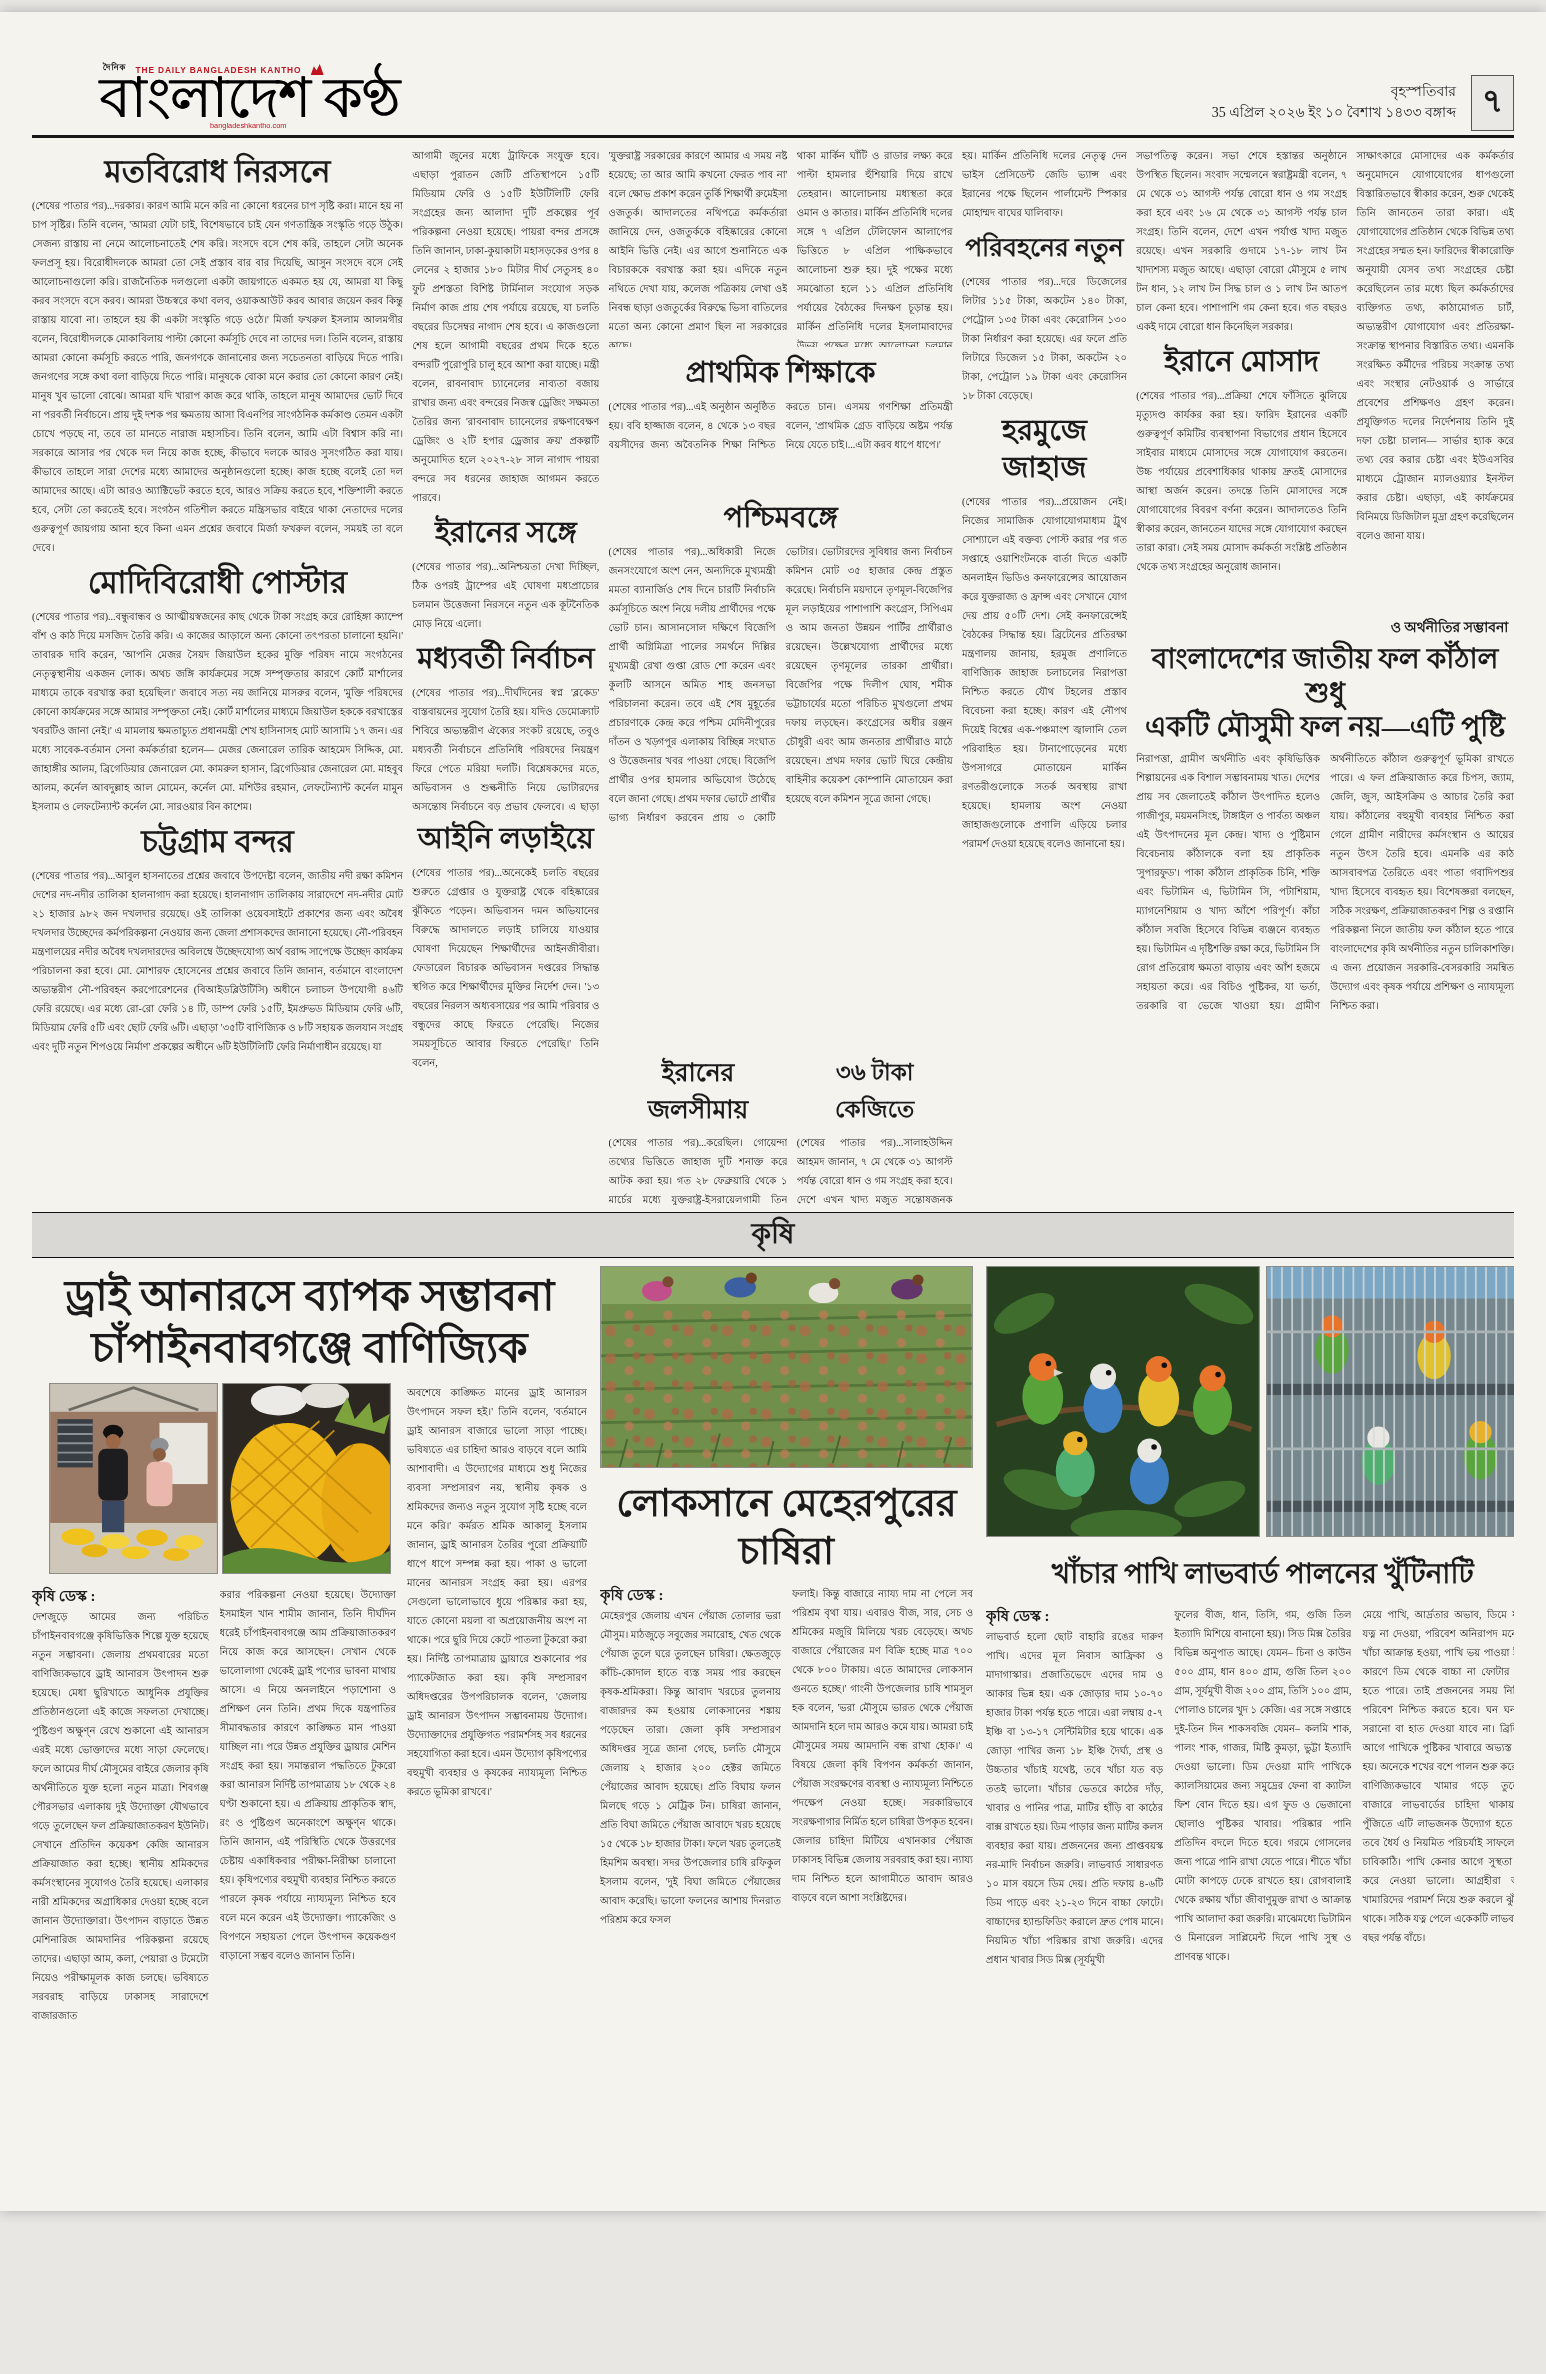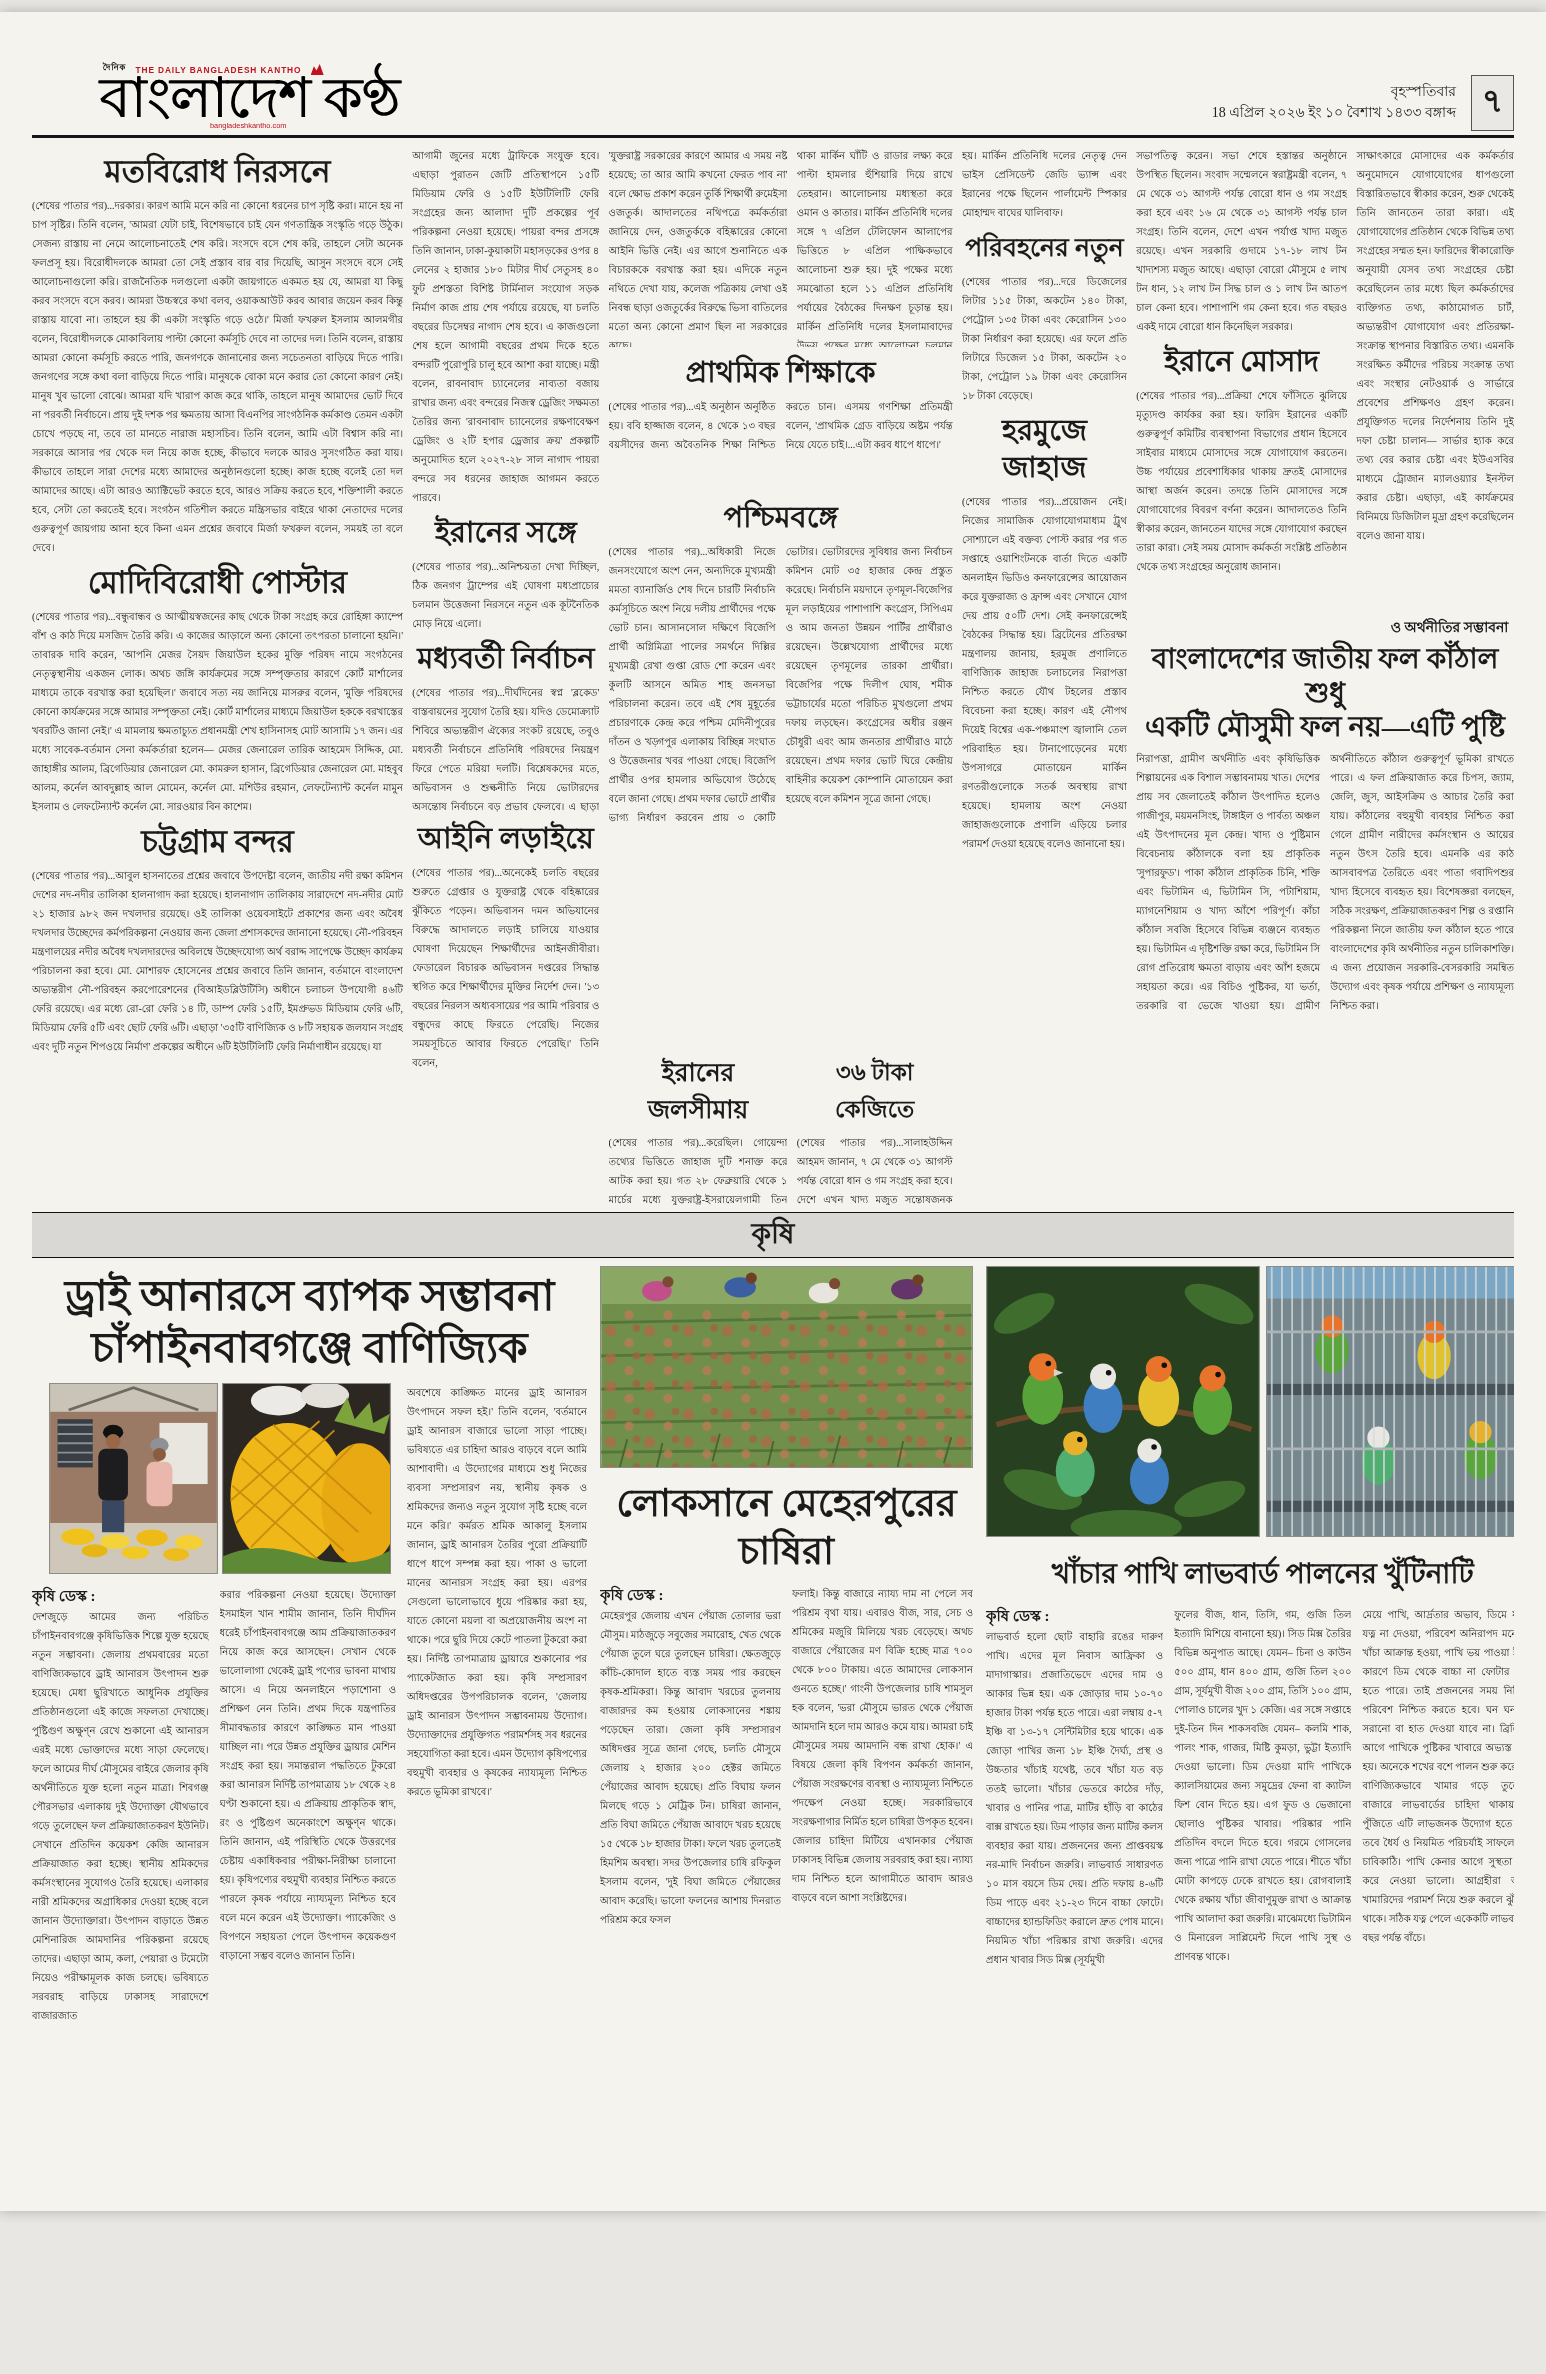--- a/index.html
+++ b/index.html
@@ -78,41 +78,41 @@
       <div class="logo-top">
         <span class="logo-mini black">দৈনিক</span>
         <span class="logo-mini red">THE DAILY BANGLADESH KANTHO</span>
         <span class="logo-mark"></span>
       </div>
       <div class="logo-title">বাংলাদেশ কণ্ঠ</div>
       <div class="logo-web">bangladeshkantho.com</div>
     </div>
     <div class="dateline">
       <div>বৃহস্পতিবার</div>
-      <div>18 এপ্রিল ২০২৬ ইং ১০ বৈশাখ ১৪৩৩ বঙ্গাব্দ</div>
+      <div>35 এপ্রিল ২০২৬ ইং ১০ বৈশাখ ১৪৩৩ বঙ্গাব্দ</div>
     </div>
     <div class="pagenum">৭</div>
   </header>
   <div class="rule"></div>
 
   <main class="topgrid">
 
     <section class="col w400">
       <h2 class="hl big">মতবিরোধ নিরসনে</h2>
       <p class="body mh432">(শেষের পাতার পর)...দরকার। কারণ আমি মনে করি না কোনো ধরনের চাপ সৃষ্টি করা। মানে হয় না চাপ সৃষ্টির। তিনি বলেন, 'আমরা যেটা চাই, বিশেষভাবে চাই যেন গণতান্ত্রিক সংস্কৃতি গড়ে উঠুক। সেজন্য রাস্তায় না নেমে আলোচনাতেই শেষ করি। সংসদে বসে শেষ করি, তাহলে সেটা অনেক ফলপ্রসূ হয়। বিরোধীদলকে আমরা তো সেই প্রস্তাব বার বার দিয়েছি, আসুন সংসদে বসে সেই আলোচনাগুলো করি। রাজনৈতিক দলগুলো একটা জায়গাতে একমত হয় যে, আমরা যা কিছু করব সংসদে বসে করব। আমরা উচ্চস্বরে কথা বলব, ওয়াকআউট করব আবার জয়েন করব কিন্তু রাস্তায় যাবো না। তাহলে হয় কী একটা সংস্কৃতি গড়ে ওঠে।' মির্জা ফখরুল ইসলাম আলমগীর বলেন, বিরোধীদলকে মোকাবিলায় পাল্টা কোনো কর্মসূচি দেবে না তাদের দল। তিনি বলেন, রাস্তায় আমরা কোনো কর্মসূচি করতে পারি, জনগণকে জানানোর জন্য সচেতনতা বাড়িয়ে দিতে পারি। জনগণের সঙ্গে কথা বলা বাড়িয়ে দিতে পারি। মানুষকে বোকা মনে করার তো কোনো কারণ নেই। মানুষ খুব ভালো বোঝে। আমরা যদি খারাপ কাজ করে থাকি, তাহলে মানুষ আমাদের ভোট দিবে না পরবর্তী নির্বাচনে। প্রায় দুই দশক পর ক্ষমতায় আসা বিএনপির সাংগঠনিক কর্মকাণ্ড তেমন একটা চোখে পড়ছে না, তবে তা মানতে নারাজ মহাসচিব। তিনি বলেন, আমি এটা বিশ্বাস করি না। সরকারে আসার পর থেকে দল নিয়ে কাজ হচ্ছে, কীভাবে দলকে আরও সুসংগঠিত করা যায়। কীভাবে তাহলে সারা দেশের মধ্যে আমাদের অনুষ্ঠানগুলো হচ্ছে। কাজ হচ্ছে বলেই তো দল আমাদের আছে। এটা আরও অ্যাক্টিভেট করতে হবে, আরও সক্রিয় করতে হবে, শক্তিশালী করতে হবে, সেটা তো করতেই হবে। সংগঠন গতিশীল করতে মন্ত্রিসভার বাইরে থাকা নেতাদের দলের গুরুত্বপূর্ণ জায়গায় আনা হবে কিনা এমন প্রশ্নের জবাবে মির্জা ফখরুল বলেন, সময়ই তা বলে দেবে।</p>
       <h2 class="hl big">মোদিবিরোধী পোস্টার</h2>
       <p class="body mh400">(শেষের পাতার পর)...বন্ধুবান্ধব ও আত্মীয়স্বজনের কাছ থেকে টাকা সংগ্রহ করে রোহিঙ্গা ক্যাম্পে বাঁশ ও কাঠ দিয়ে মসজিদ তৈরি করি। এ কাজের আড়ালে অন্য কোনো তৎপরতা চালানো হয়নি।' তাবারক দাবি করেন, 'আপনি মেজর সৈয়দ জিয়াউল হকের মুক্তি পরিষদ নামে সংগঠনের নেতৃত্বস্থানীয় একজন লোক। অথচ জঙ্গি কার্যক্রমের সঙ্গে সম্পৃক্ততার কারণে কোর্ট মার্শালের মাধ্যমে তাকে বরখাস্ত করা হয়েছিল।' জবাবে সত্য নয় জানিয়ে মাসরুর বলেন, 'মুক্তি পরিষদের কোনো কার্যক্রমের সঙ্গে আমার সম্পৃক্ততা নেই। কোর্ট মার্শালের মাধ্যমে জিয়াউল হককে বরখাস্তের খবরটিও জানা নেই।' এ মামলায় ক্ষমতাচ্যুত প্রধানমন্ত্রী শেখ হাসিনাসহ মোট আসামি ১৭ জন। এর মধ্যে সাবেক-বর্তমান সেনা কর্মকর্তারা হলেন— মেজর জেনারেল তারিক আহমেদ সিদ্দিক, মো. জাহাঙ্গীর আলম, ব্রিগেডিয়ার জেনারেল মো. কামরুল হাসান, ব্রিগেডিয়ার জেনারেল মো. মাহবুব আলম, কর্নেল আবদুল্লাহ আল মোমেন, কর্নেল মো. মশিউর রহমান, লেফটেন্যান্ট কর্নেল মামুন ইসলাম ও লেফটেন্যান্ট কর্নেল মো. সারওয়ার বিন কাশেম।</p>
       <h2 class="hl big">চট্টগ্রাম বন্দর</h2>
       <p class="body fill">(শেষের পাতার পর)...আবুল হাসনাতের প্রশ্নের জবাবে উপদেষ্টা বলেন, জাতীয় নদী রক্ষা কমিশন দেশের নদ-নদীর তালিকা হালনাগাদ করা হয়েছে। হালনাগাদ তালিকায় সারাদেশে নদ-নদীর মোট ২১ হাজার ৯৮২ জন দখলদার রয়েছে। ওই তালিকা ওয়েবসাইটে প্রকাশের জন্য এবং অবৈধ দখলদার উচ্ছেদের কর্মপরিকল্পনা নেওয়ার জন্য জেলা প্রশাসকদের জানানো হয়েছে। নৌ-পরিবহন মন্ত্রণালয়ের নদীর অবৈধ দখলদারদের অবিলম্বে উচ্ছেদযোগ্য অর্থ বরাদ্দ সাপেক্ষে উচ্ছেদ কার্যক্রম পরিচালনা করা হবে। মো. মোশারফ হোসেনের প্রশ্নের জবাবে তিনি জানান, বর্তমানে বাংলাদেশ অভ্যন্তরীণ নৌ-পরিবহন করপোরেশনের (বিআইডব্লিউটিসি) অধীনে চলাচল উপযোগী ৪৬টি ফেরি রয়েছে। এর মধ্যে রো-রো ফেরি ১৪ টি, ডাম্প ফেরি ১৫টি, ইমপ্রুভড মিডিয়াম ফেরি ৬টি, মিডিয়াম ফেরি ৫টি এবং ছোট ফেরি ৬টি। এছাড়া '৩৫টি বাণিজ্যিক ও ৮টি সহায়ক জলযান সংগ্রহ এবং দুটি নতুন শিপওয়ে নির্মাণ' প্রকল্পের অধীনে ৬টি ইউটিলিটি ফেরি নির্মাণাধীন রয়েছে। যা</p>
     </section>
 
     <section class="col w202">
       <p class="body mh652">আগামী জুনের মধ্যে ট্রাফিকে সংযুক্ত হবে। এছাড়া পুরাতন জেটি প্রতিস্থাপনে ১৫টি মিডিয়াম ফেরি ও ১৫টি ইউটিলিটি ফেরি সংগ্রহের জন্য আলাদা দুটি প্রকল্পের পূর্ব পরিকল্পনা নেওয়া হয়েছে। পায়রা বন্দর প্রসঙ্গে তিনি জানান, ঢাকা-কুয়াকাটা মহাসড়কের ওপর ৪ লেনের ২ হাজার ১৮০ মিটার দীর্ঘ সেতুসহ ৪০ ফুট প্রশস্ততা বিশিষ্ট টার্মিনাল সংযোগ সড়ক নির্মাণ কাজ প্রায় শেষ পর্যায়ে রয়েছে, যা চলতি বছরের ডিসেম্বর নাগাদ শেষ হবে। এ কাজগুলো শেষ হলে আগামী বছরের প্রথম দিকে হতে বন্দরটি পুরোপুরি চালু হবে আশা করা যাচ্ছে। মন্ত্রী বলেন, রাবনাবাদ চ্যানেলের নাব্যতা বজায় রাখার জন্য এবং বন্দরের নিজস্ব ড্রেজিং সক্ষমতা তৈরির জন্য 'রাবনাবাদ চ্যানেলের রক্ষণাবেক্ষণ ড্রেজিং ও ২টি হপার ড্রেজার ক্রয়' প্রকল্পটি অনুমোদিত হলে ২০২৭-২৮ সাল নাগাদ পায়রা বন্দরে সব ধরনের জাহাজ আগমন করতে পারবে।</p>
       <h2 class="hl">ইরানের সঙ্গে</h2>
-      <p class="body mh110">(শেষের পাতার পর)...অনিশ্চয়তা দেখা দিচ্ছিল, ঠিক জনগণ ট্রাম্পের এই ঘোষণা মধ্যপ্রাচ্যের চলমান উত্তেজনা নিরসনে নতুন এক কূটনৈতিক মোড় নিয়ে এলো।</p>
+      <p class="body mh110">(শেষের পাতার পর)...অনিশ্চয়তা দেখা দিচ্ছিল, ঠিক ওপরই ট্রাম্পের এই ঘোষণা মধ্যপ্রাচ্যের চলমান উত্তেজনা নিরসনে নতুন এক কূটনৈতিক মোড় নিয়ে এলো।</p>
       <h2 class="hl">মধ্যবর্তী নির্বাচন</h2>
       <p class="body mh140">(শেষের পাতার পর)...দীর্ঘদিনের স্বপ্ন 'ব্লকেড' বাস্তবায়নের সুযোগ তৈরি হয়। যদিও ডেমোক্র্যাট শিবিরে অভ্যন্তরীণ ঐক্যের সংকট রয়েছে, তবুও মধ্যবর্তী নির্বাচনে প্রতিনিধি পরিষদের নিয়ন্ত্রণ ফিরে পেতে মরিয়া দলটি। বিশ্লেষকদের মতে, অভিবাসন ও শুল্কনীতি নিয়ে ভোটারদের অসন্তোষ নির্বাচনে বড় প্রভাব ফেলবে। এ ছাড়া ৪৩৫ জন কংগ্রেস সদস্যের পাশাপাশি সিনেটের এক-তৃতীয়াংশ আসনেও ভোট হবে। দুই কক্ষের নিয়ন্ত্রণ যে দলের হাতে যাবে, ক্ষমতার ভারসাম্য নির্ভর করবে তার ওপরই।</p>
       <h2 class="hl">আইনি লড়াইয়ে</h2>
       <p class="body fill">(শেষের পাতার পর)...অনেকেই চলতি বছরের শুরুতে গ্রেপ্তার ও যুক্তরাষ্ট্র থেকে বহিষ্কারের ঝুঁকিতে পড়েন। অভিবাসন দমন অভিযানের বিরুদ্ধে আদালতে লড়াই চালিয়ে যাওয়ার ঘোষণা দিয়েছেন শিক্ষার্থীদের আইনজীবীরা। ফেডারেল বিচারক অভিবাসন দপ্তরের সিদ্ধান্ত স্থগিত করে শিক্ষার্থীদের মুক্তির নির্দেশ দেন। '১৩ বছরের নিরলস অধ্যবসায়ের পর আমি পরিবার ও বন্ধুদের কাছে ফিরতে পেরেছি। নিজের সময়সূচিতে আবার ফিরতে পেরেছি।' তিনি বলেন,</p>
     </section>
 
     <section class="col w371">
       <div class="subrow h215">
         <div style="width:179px">
             <p class="body">'যুক্তরাষ্ট্র সরকারের কারণে আমার এ সময় নষ্ট হয়েছে; তা আর আমি কখনো ফেরত পাব না' বলে ক্ষোভ প্রকাশ করেন তুর্কি শিক্ষার্থী রুমেইসা ওজতুর্ক। আদালতের নথিপত্রে কর্মকর্তারা জানিয়ে দেন, ওজতুর্ককে বহিষ্কারের কোনো আইনি ভিত্তি নেই। এর আগে শুনানিতে এক বিচারককে বরখাস্ত করা হয়। এদিকে নতুন নথিতে দেখা যায়, কলেজ পত্রিকায় লেখা ওই নিবন্ধ ছাড়া ওজতুর্কের বিরুদ্ধে ভিসা বাতিলের মতো অন্য কোনো প্রমাণ ছিল না সরকারের কাছে।</p>

